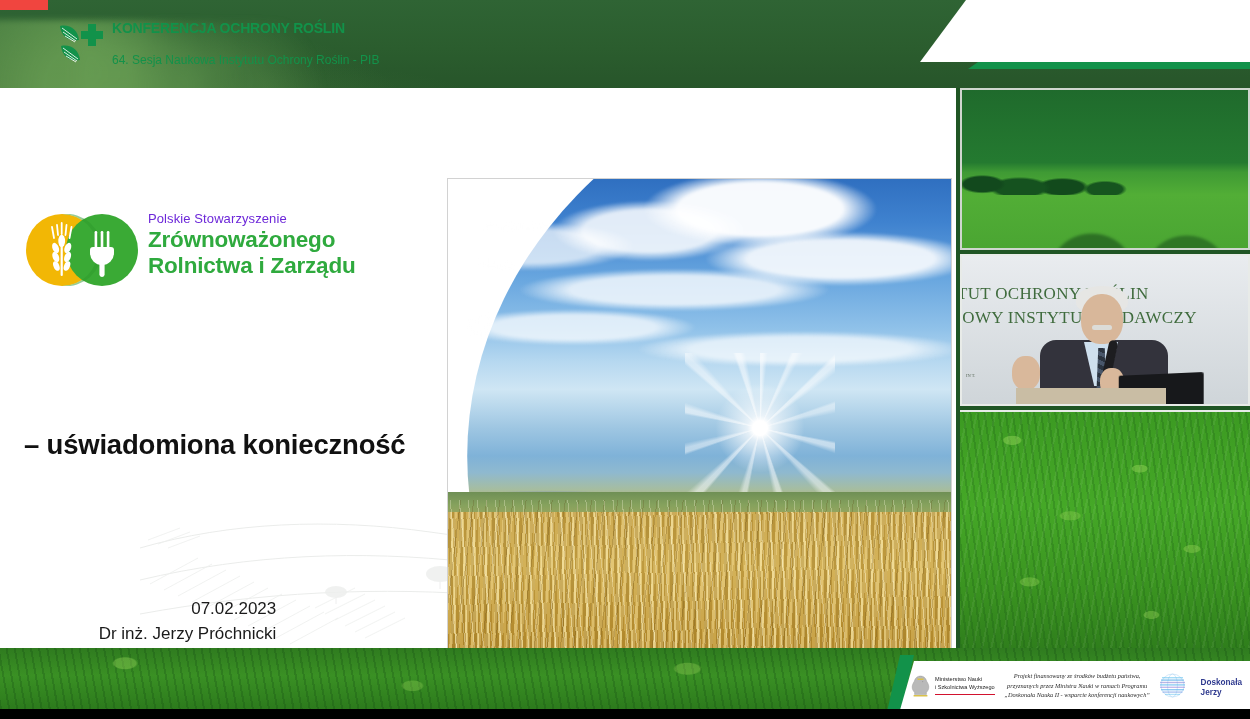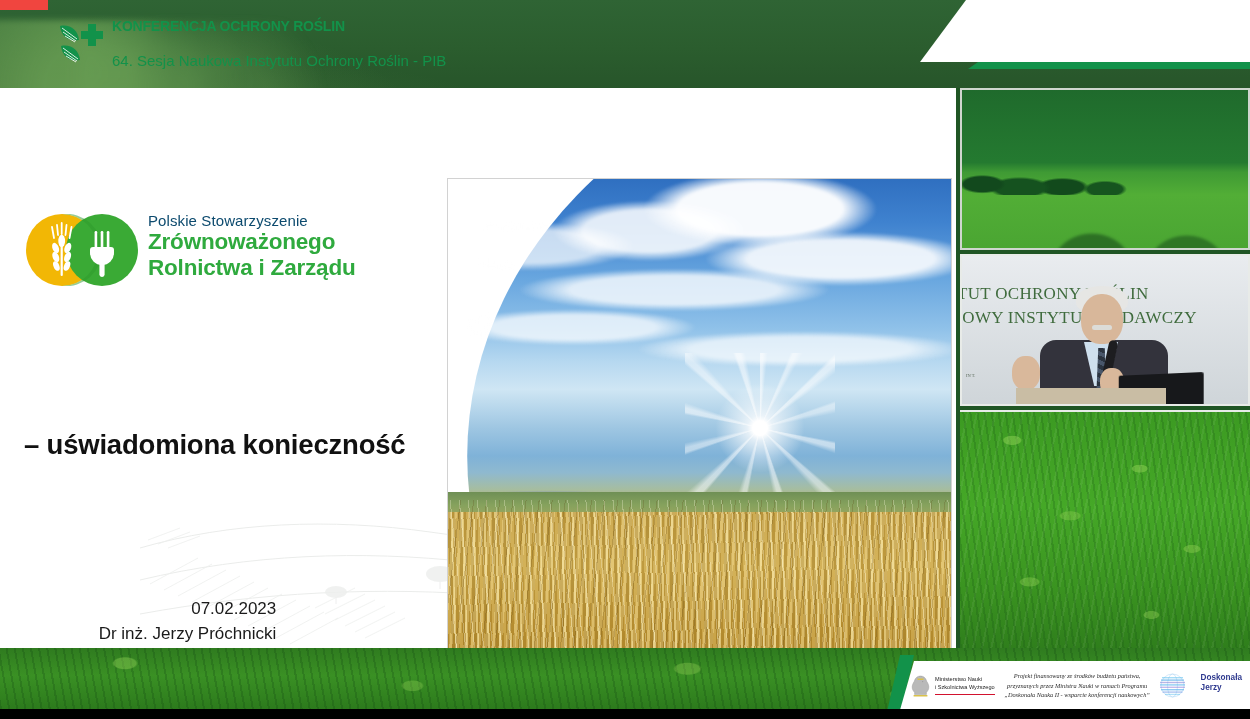--- a/index.html
+++ b/index.html
@@ -46,40 +46,40 @@
     position:absolute; left:58px; top:5px; right:6px; bottom:4px;
     display:flex; align-items:center; gap:6px;
   }
   .conf-logo { width:48px; height:46px; flex:0 0 auto; position:relative; }
   .conf-text { display:flex; flex-direction:column; justify-content:center; }
   .conf-title {
     color:#12924a; font-weight:bold; font-size:14px; letter-spacing:-0.2px;
     white-space:nowrap; line-height:1.06;
   }
   .conf-sub {
-    color:#12924a; font-size:15px; white-space:nowrap; line-height:1.25;
+    color:#12924a; font-size:12px; white-space:nowrap; line-height:1.25;
     margin-top:18px;
   }
 
   
   .slide {
     position:absolute; left:0; top:88px; width:956px; height:560px;
     background:#ffffff; overflow:hidden;
   }
   
   .watermark {
     position:absolute; left:140px; bottom:0; width:520px; height:160px;
     opacity:.20; pointer-events:none;
   }
 
   
   .psz-logo { position:absolute; left:26px; top:124px; width:330px; height:76px; }
   .psz-marks { position:absolute; left:0; top:2px; width:112px; height:72px; }
   .psz-words { position:absolute; left:122px; top:0; }
-  .psz-l1 { color:#0c4a6e; font-size:15px; line-height:1.15; letter-spacing:.1px; }
+  .psz-l1 { color:#6d28d9; font-size:13px; line-height:1.15; letter-spacing:.1px; }
   .psz-l2, .psz-l3 {
     color:#2faa3e; font-size:22.5px; font-weight:bold; line-height:1.16; letter-spacing:-.2px;
   }
 
   
   .title {
     position:absolute; left:24px; top:337px; width:430px;
     color:#111; font-weight:bold; font-size:27.5px; line-height:1.42;
     letter-spacing:-.2px;
   }
@@ -332,21 +332,21 @@
     clip-path: polygon(14px 0, 28px 0, 14px 61px, 0 61px);
   }
   .min-logo { display:flex; align-items:center; gap:4px; flex:0 0 auto; }
   .eagle { width:21px; height:24px; flex:0 0 auto; }
   .min-text { font-size:5.6px; color:#1b1b1b; line-height:1.35; white-space:nowrap;
               border-bottom:1.4px solid #d2122e; padding-bottom:2px; }
   .fund-text {
     flex:1 1 auto; text-align:center; font-family:"Liberation Serif", serif;
     font-style:italic; font-size:6.3px; color:#2a2a2a; line-height:1.55;
   }
-  .dn-logo { display:flex; align-items:flex-start; gap:16px; flex:0 0 auto; }
+  .dn-logo { display:flex; align-items:flex-end; gap:16px; flex:0 0 auto; }
   .dn-mark { width:25px; height:25px; flex:0 0 auto; }
   .dn-text { font-size:8.2px; font-weight:bold; color:#2f3a8f; line-height:1.2; white-space:nowrap; }
 
   .blackstrip {
     position:absolute; left:0; top:709px; width:1250px; height:10px; background:#000;
   }
 </style>
 </head>
 <body>
 

